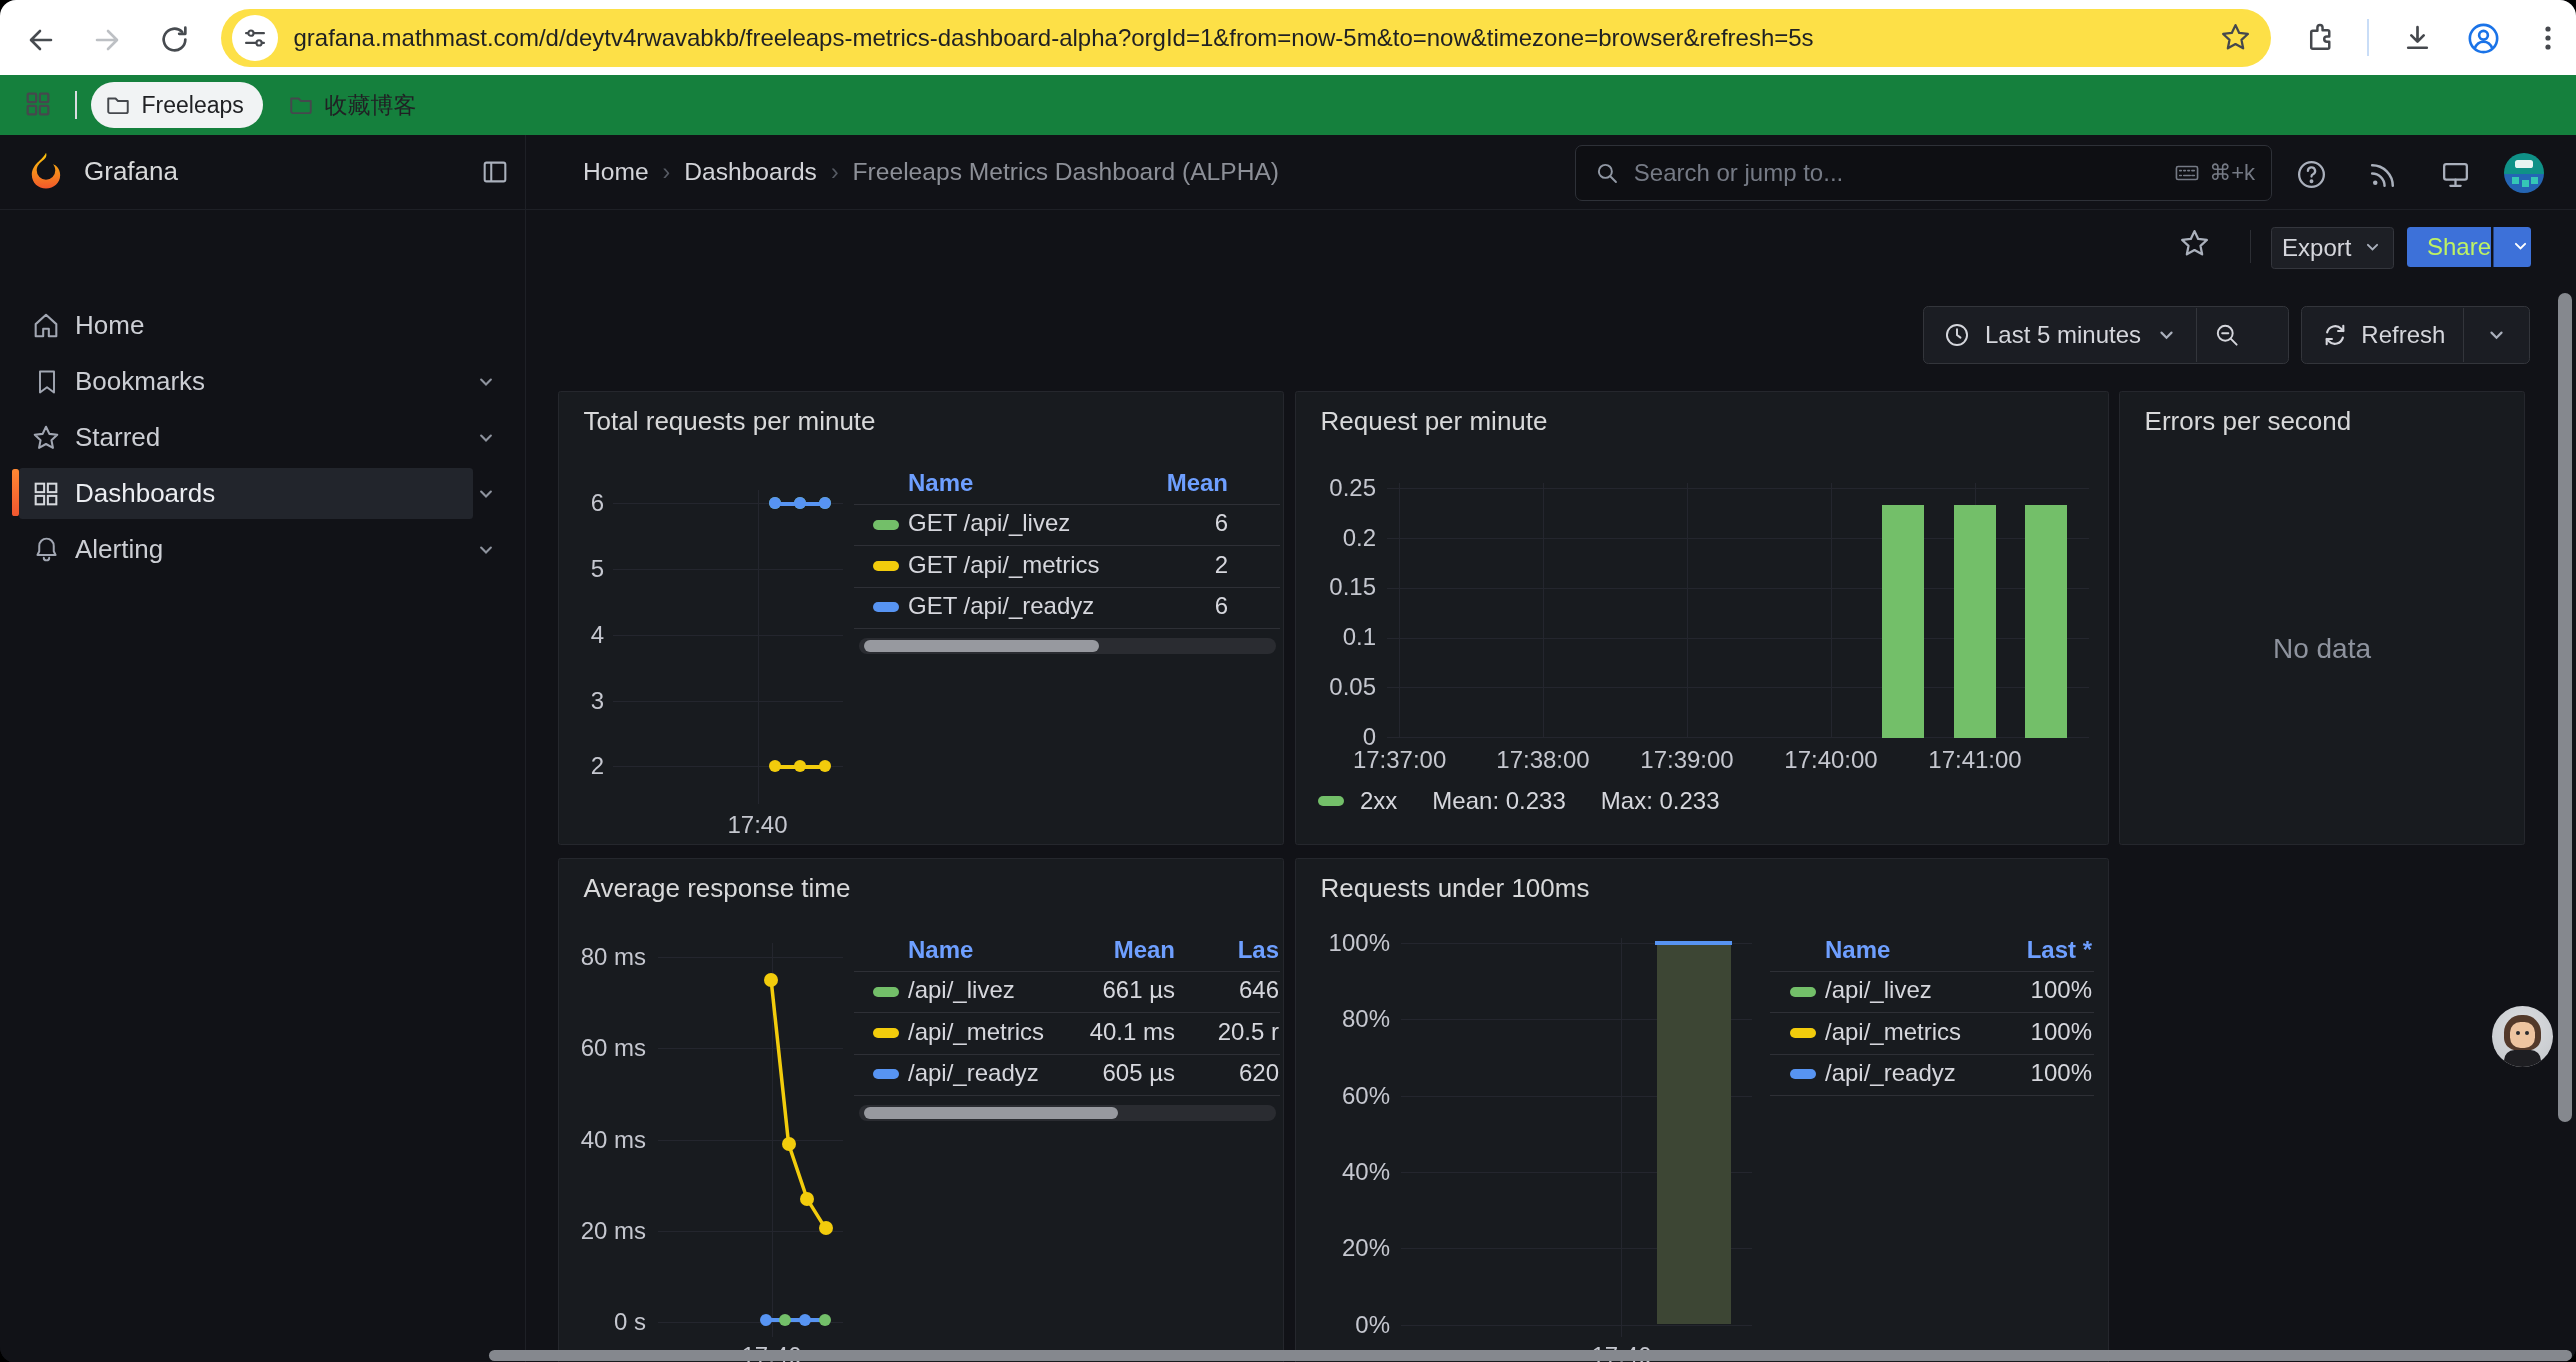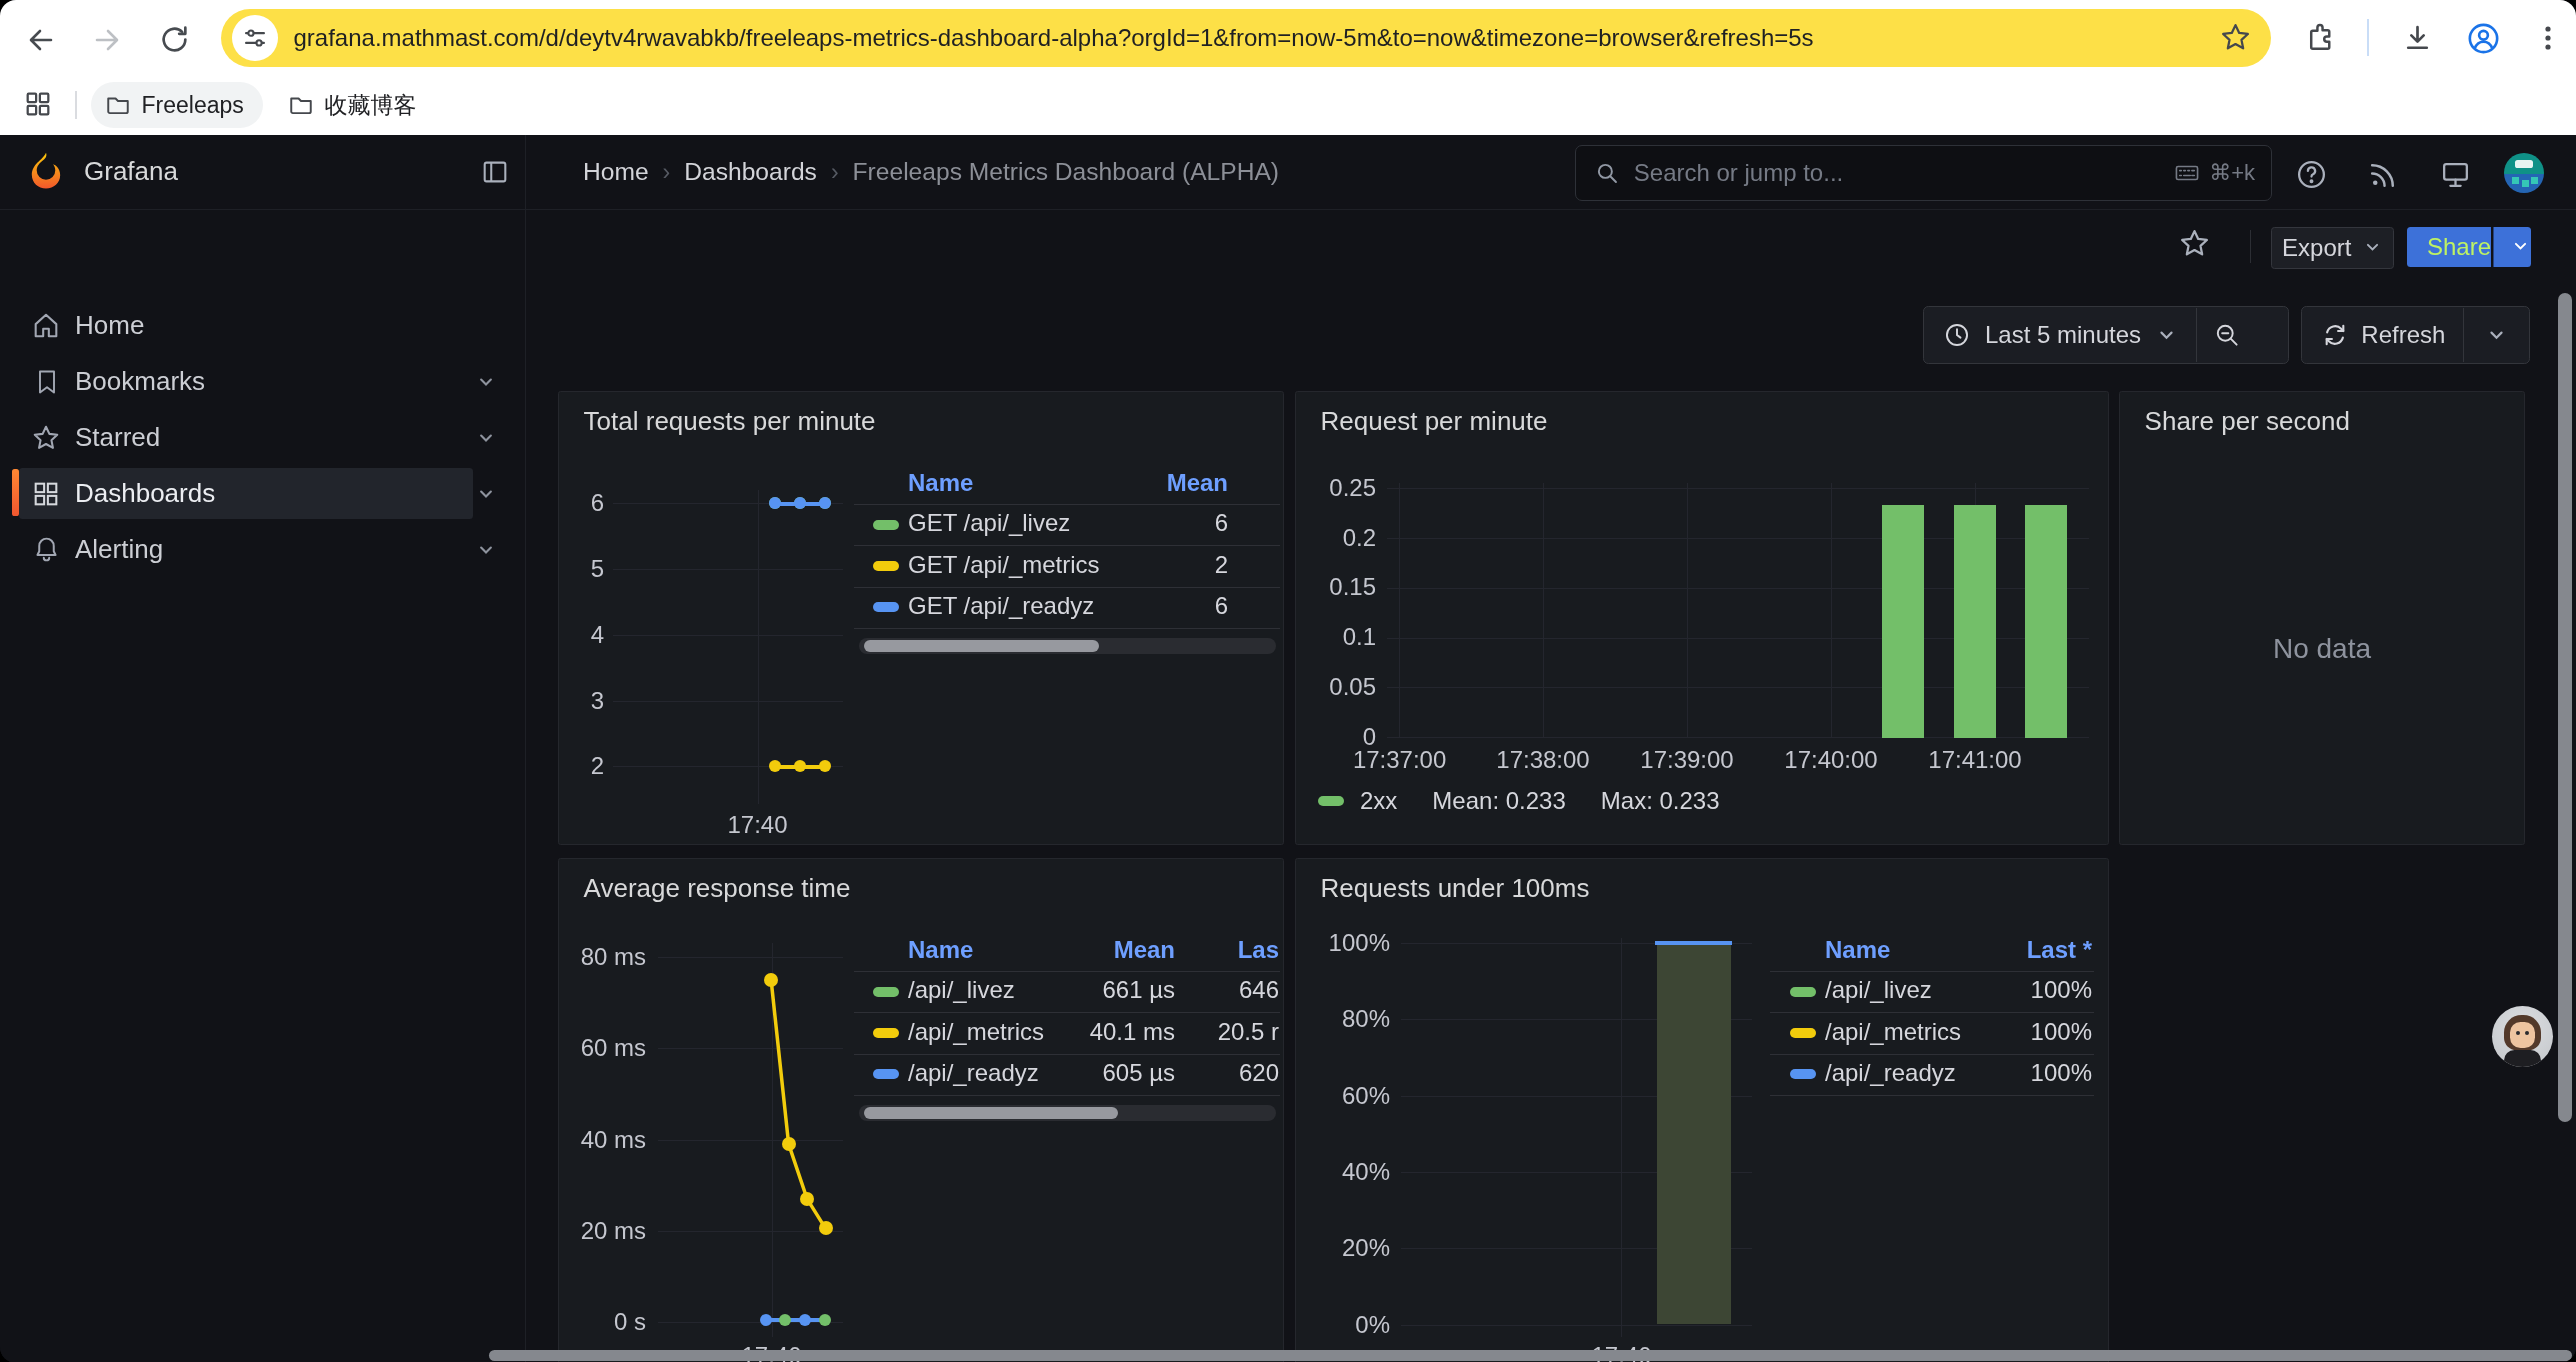--- a/index.html
+++ b/index.html
@@ -2,21 +2,21 @@
 <html style="font-size:14px"><head>
 <meta charset="utf-8">
 <style>
   html,body{margin:0;padding:0;background:#000;}
   body{width:2576px;height:1363px;position:relative;overflow:hidden;
        font-family:"Liberation Sans",sans-serif;-webkit-font-smoothing:antialiased;}
   .window{position:absolute;inset:0;border-radius:16px;overflow:hidden;background:#111217;}
   .abs{position:absolute;}
   
   .toolbar{left:0;top:0;width:2576px;height:75px;background:#ffffff;}
-  .bookbar{left:0;top:75px;width:2576px;height:60px;background:#ffffff;}
+  .bookbar{left:0;top:75px;width:2576px;height:60px;background:#15803d;}
   .omnibox{left:221px;top:8.8px;width:2050px;height:58px;border-radius:29px;background:#fde047;display:flex;align-items:center;}
   .tunecirc{width:46px;height:46px;border-radius:50%;background:#fff;margin-left:10.5px;display:flex;align-items:center;justify-content:center;flex:none;}
   .urltext{font-size:24px;color:#1f2023;margin-left:16px;white-space:nowrap;overflow:hidden;flex:1;}
   .bkpill{position:absolute;left:91px;top:7px;height:46px;border-radius:23px;background:#f1f3f4;display:flex;align-items:center;padding:0 19px 0 14px;}
   .bkitem{position:absolute;top:7px;height:46px;display:flex;align-items:center;padding:0 14px;}
   .bklabel{font-size:23px;color:#202124;margin-left:10.5px;white-space:nowrap;}
   
   .site{left:0;top:135px;width:2576px;height:1228px;background:#111217;}
   .gfheader{left:0;top:0;width:2576px;height:74px;border-bottom:0.9px solid #1e2026;}
   .brand{font-size:26px;color:#d8d9da;font-weight:500;}
@@ -393,21 +393,21 @@
           </div>
         <div class="legend2" style="left:22px;top:395px;">
           <div class="pill" style="background:#73bf69;"></div>
           <span>2xx</span>
           <span>Mean: 0.233</span>
           <span>Max: 0.233</span>
         </div>
       </div>
 
       <div class="panel" style="left:1594px;top:182px;width:404px;height:452px;">
-        <div class="ptitle">Share per second</div>
+        <div class="ptitle">Errors per second</div>
         <div class="nodata" style="top:241px;">No data</div>
       </div>
 
       <div class="panel" style="left:33px;top:649px;width:724px;height:505px;">
         <div class="ptitle">Average response time</div>
         <div class="abs" id="plot4" style="left:0;top:0;width:724px;height:505px;">
             <div style="position: absolute; left: -88px; top: 84px; width: 175px; text-align: right; font-size: 24px; color: rgb(197, 199, 207);">80 ms</div>
             <div style="position: absolute; left: 99px; top: 98px; width: 185px; height: 0.9px; background: rgb(36, 38, 46);"></div>
             <div style="position: absolute; left: -88px; top: 175px; width: 175px; text-align: right; font-size: 24px; color: rgb(197, 199, 207);">60 ms</div>
             <div style="position: absolute; left: 99px; top: 189px; width: 185px; height: 0.9px; background: rgb(36, 38, 46);"></div>

